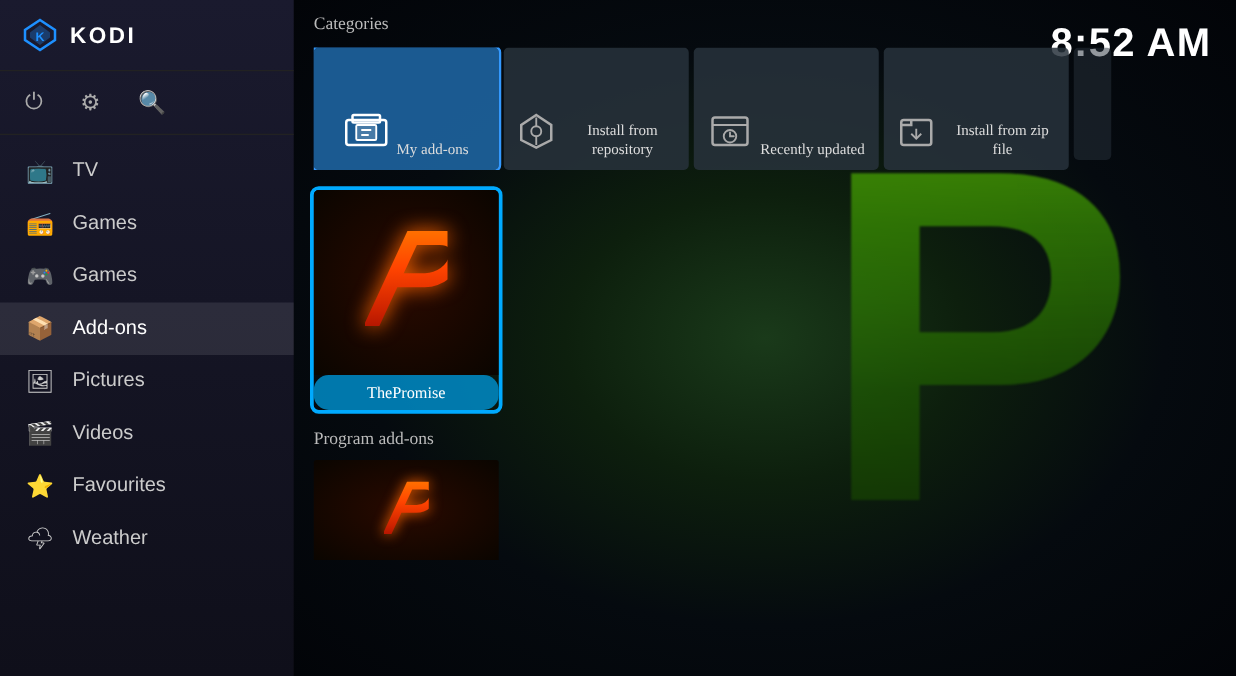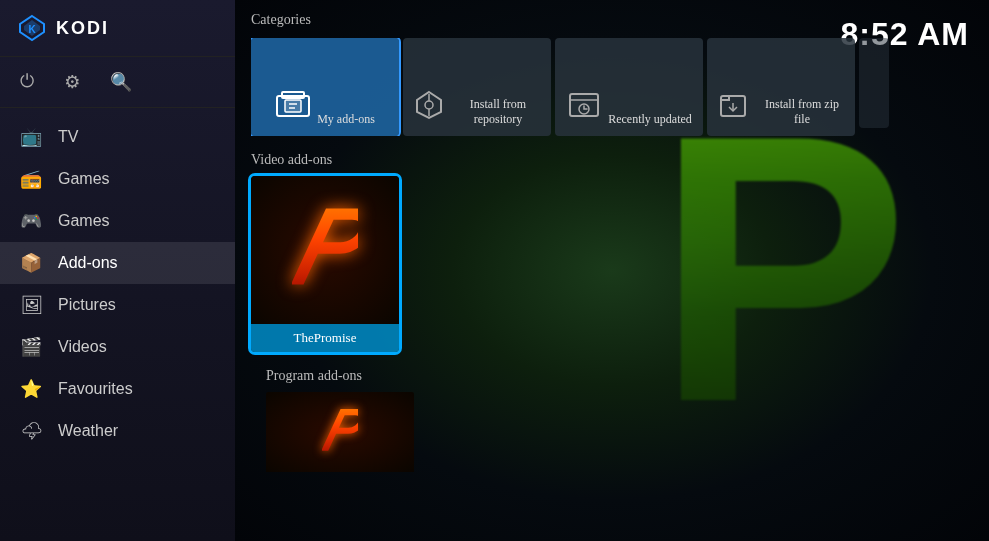--- a/index.html
+++ b/index.html
@@ -219,25 +219,26 @@
       filter: drop-shadow(0 0 8px #ff6600);
       font-style: italic;
     }
 
     .addon-name-bar {
       background: rgba(0, 140, 200, 0.85);
       padding: 6px 4px;
       font-size: 13px;
       color: #fff;
       text-align: center;
+      border-radius: 12px;
     }
 
     
     #program-section {
-      padding: 8px 31px;
+      padding: 8px 16px;
     }
 
     #program-section-label {
       font-size: 14px;
       color: #bbb;
       margin-bottom: 8px;
     }
 
     .addon-card-small {
       width: 148px;
@@ -402,21 +403,20 @@
           </span>
           <span class="category-label">Install from zip file</span>
         </div>
 
         <div class="category-partial"></div>
 
       </div>
     </div>
 
     <div id="video-section">
-      <div id="video-section-label">Video add-ons</div>
       <div style="display:flex; gap:8px;">
         <div class="addon-card selected">
           <div class="addon-thumbnail">
             <div class="addon-thumb-inner">
               <span class="fire-p">𝑃</span>
             </div>
           </div>
           <div class="addon-name-bar">ThePromise</div>
         </div>
       </div>

